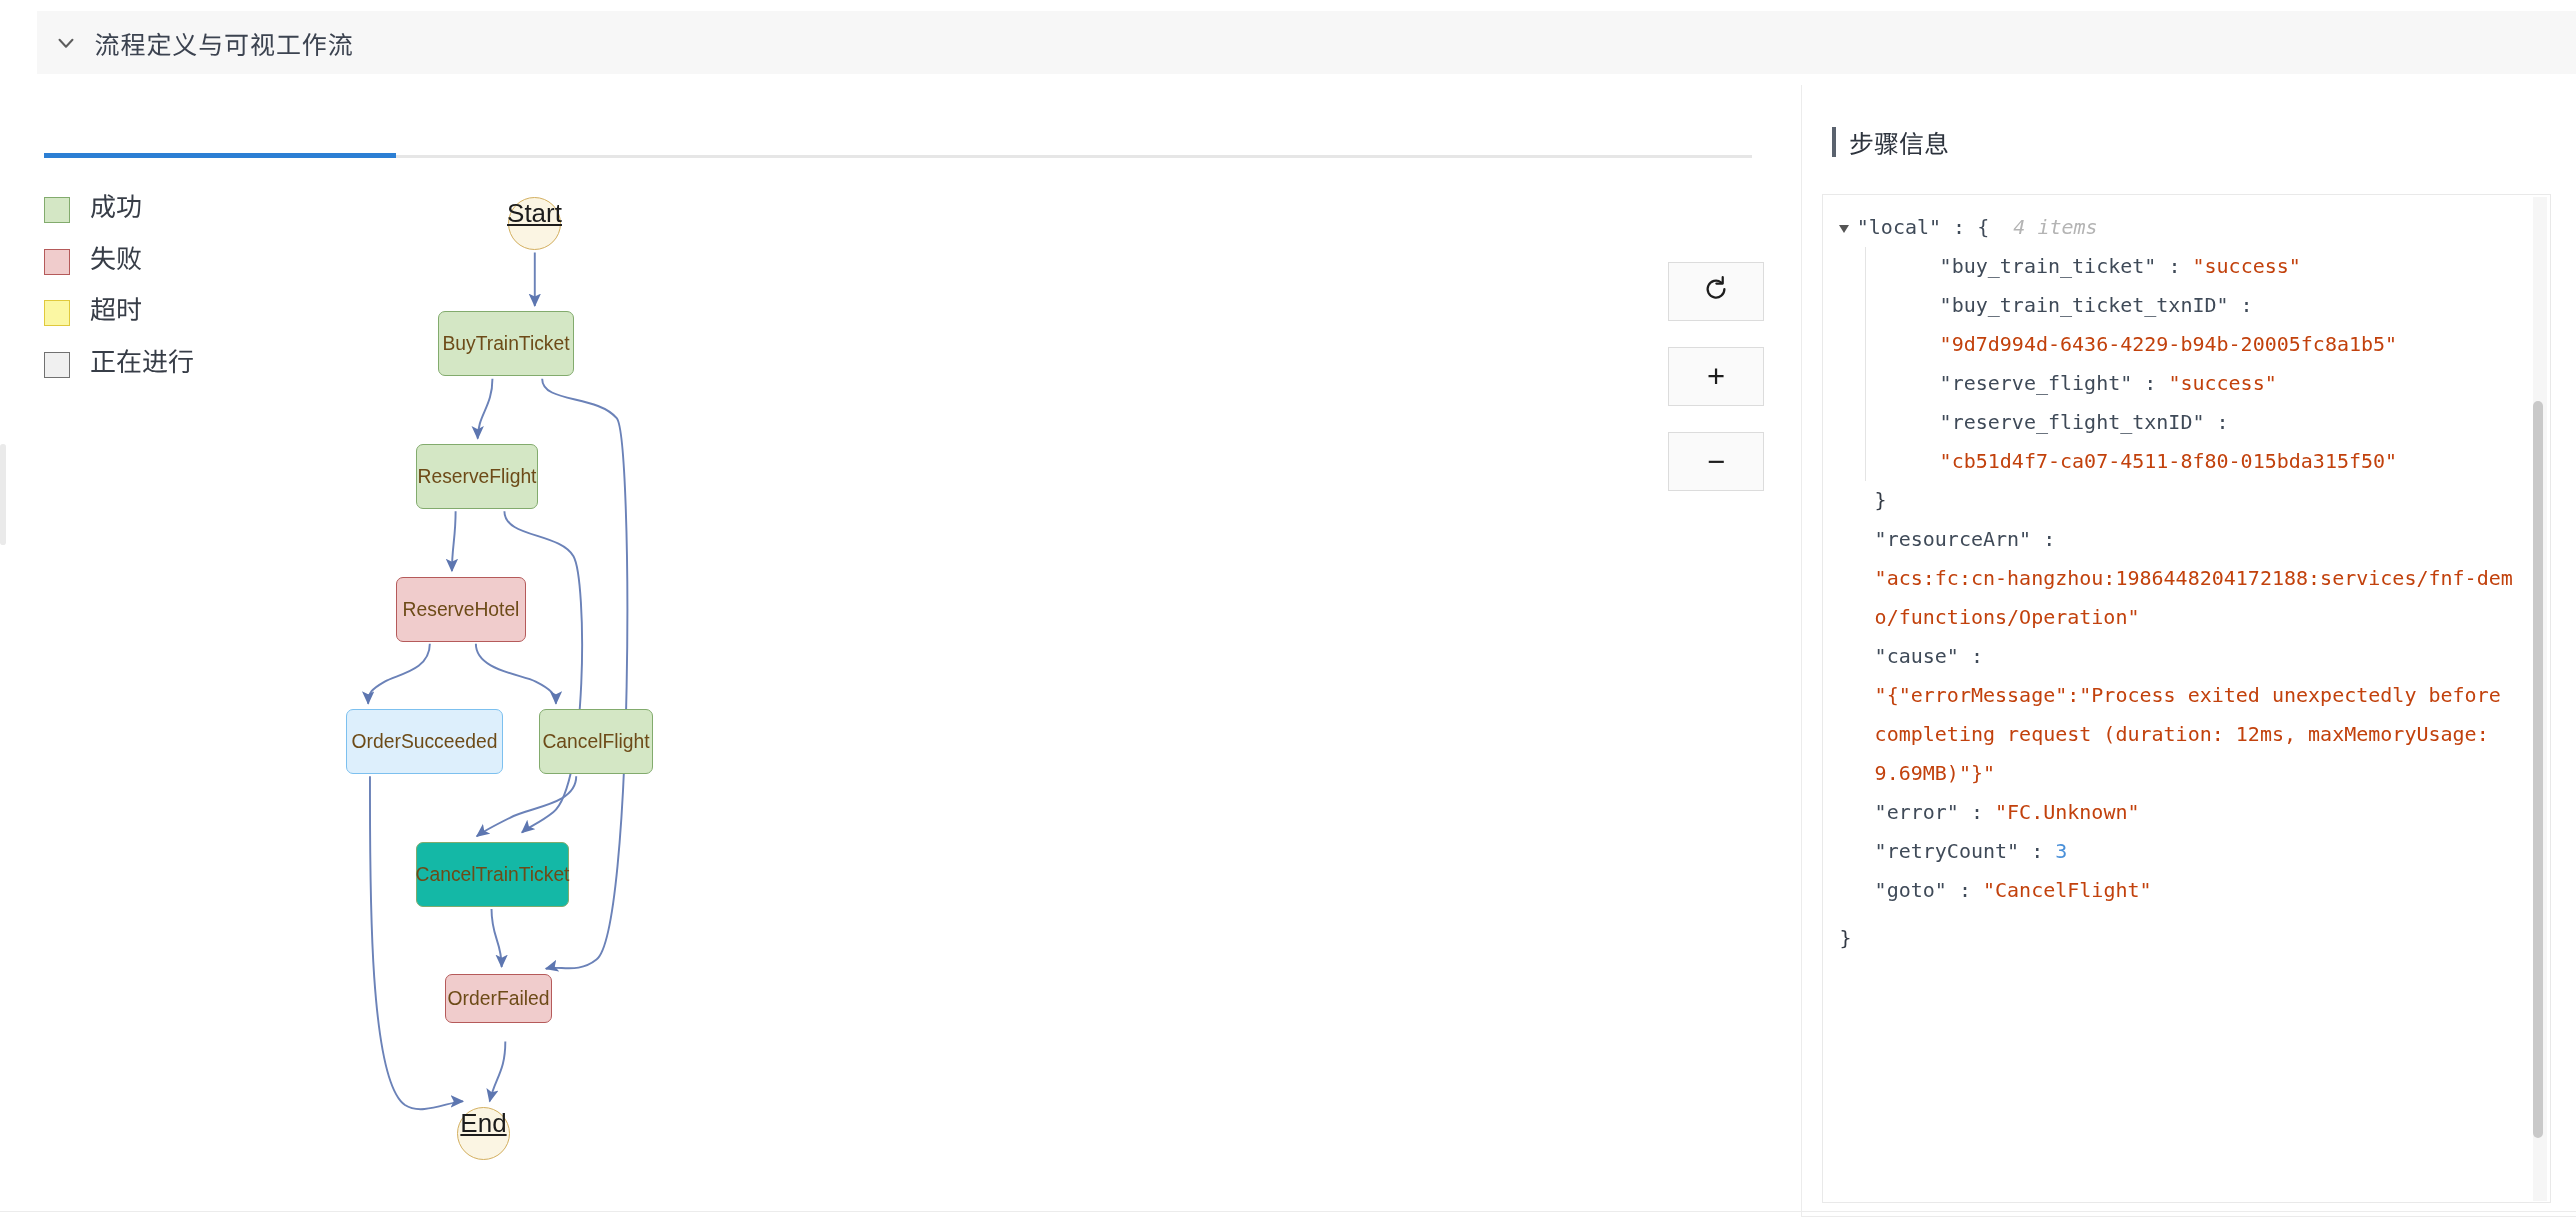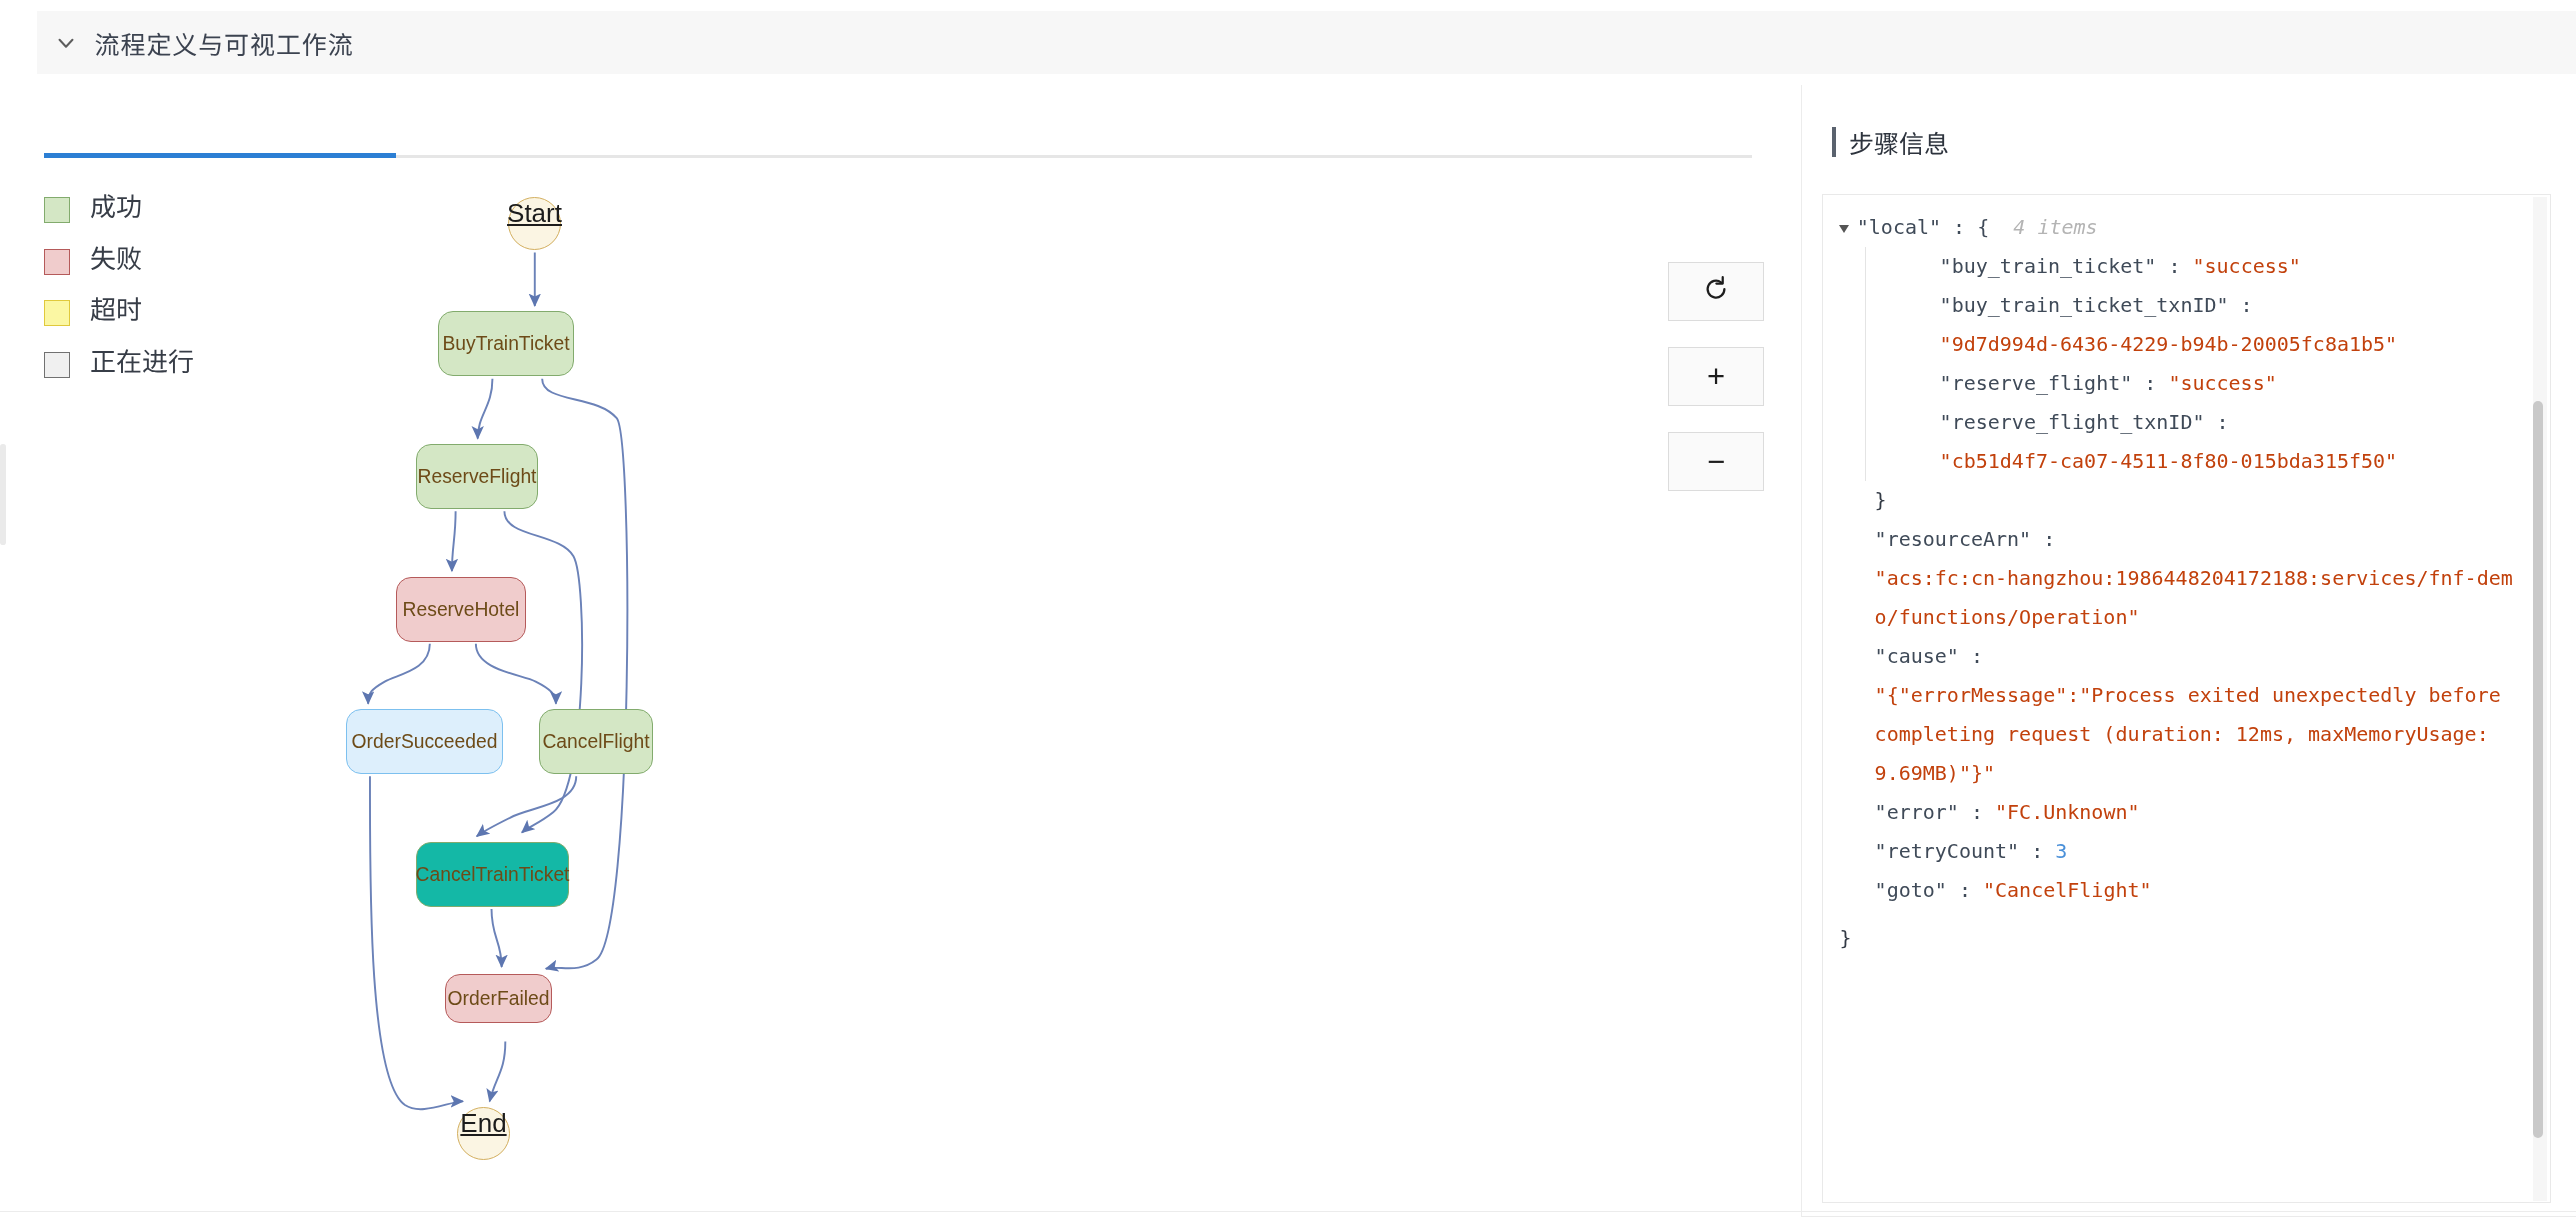--- a/index.html
+++ b/index.html
@@ -58,21 +58,21 @@
   }
   .legend-label{font-size:26px;color:#373d47;}
   
   #flow-canvas{
     position:absolute;left:44px;top:92px;width:1708px;height:1068px;
     overflow:hidden;
   }
   #flow-svg{position:absolute;left:0;top:0;}
   .node-rect{
     position:absolute;box-sizing:border-box;border-width:1.8px;border-style:solid;
-    border-radius:15px;display:flex;align-items:center;justify-content:center;
+    border-radius:7px;display:flex;align-items:center;justify-content:center;
     font-size:19.3px;color:#6d4b18;white-space:nowrap;
   }
   .node-circle{
     position:absolute;box-sizing:border-box;border:1.8px solid #d3af5f;
     background:#fbf5e3;border-radius:50%;
     display:flex;align-items:flex-start;justify-content:center;
     font-size:26px;color:#1c1c1c;text-decoration:underline;
   }
   #canvas-vscroll-left{
     position:absolute;left:0px;top:359px;width:5.5px;height:101px;

